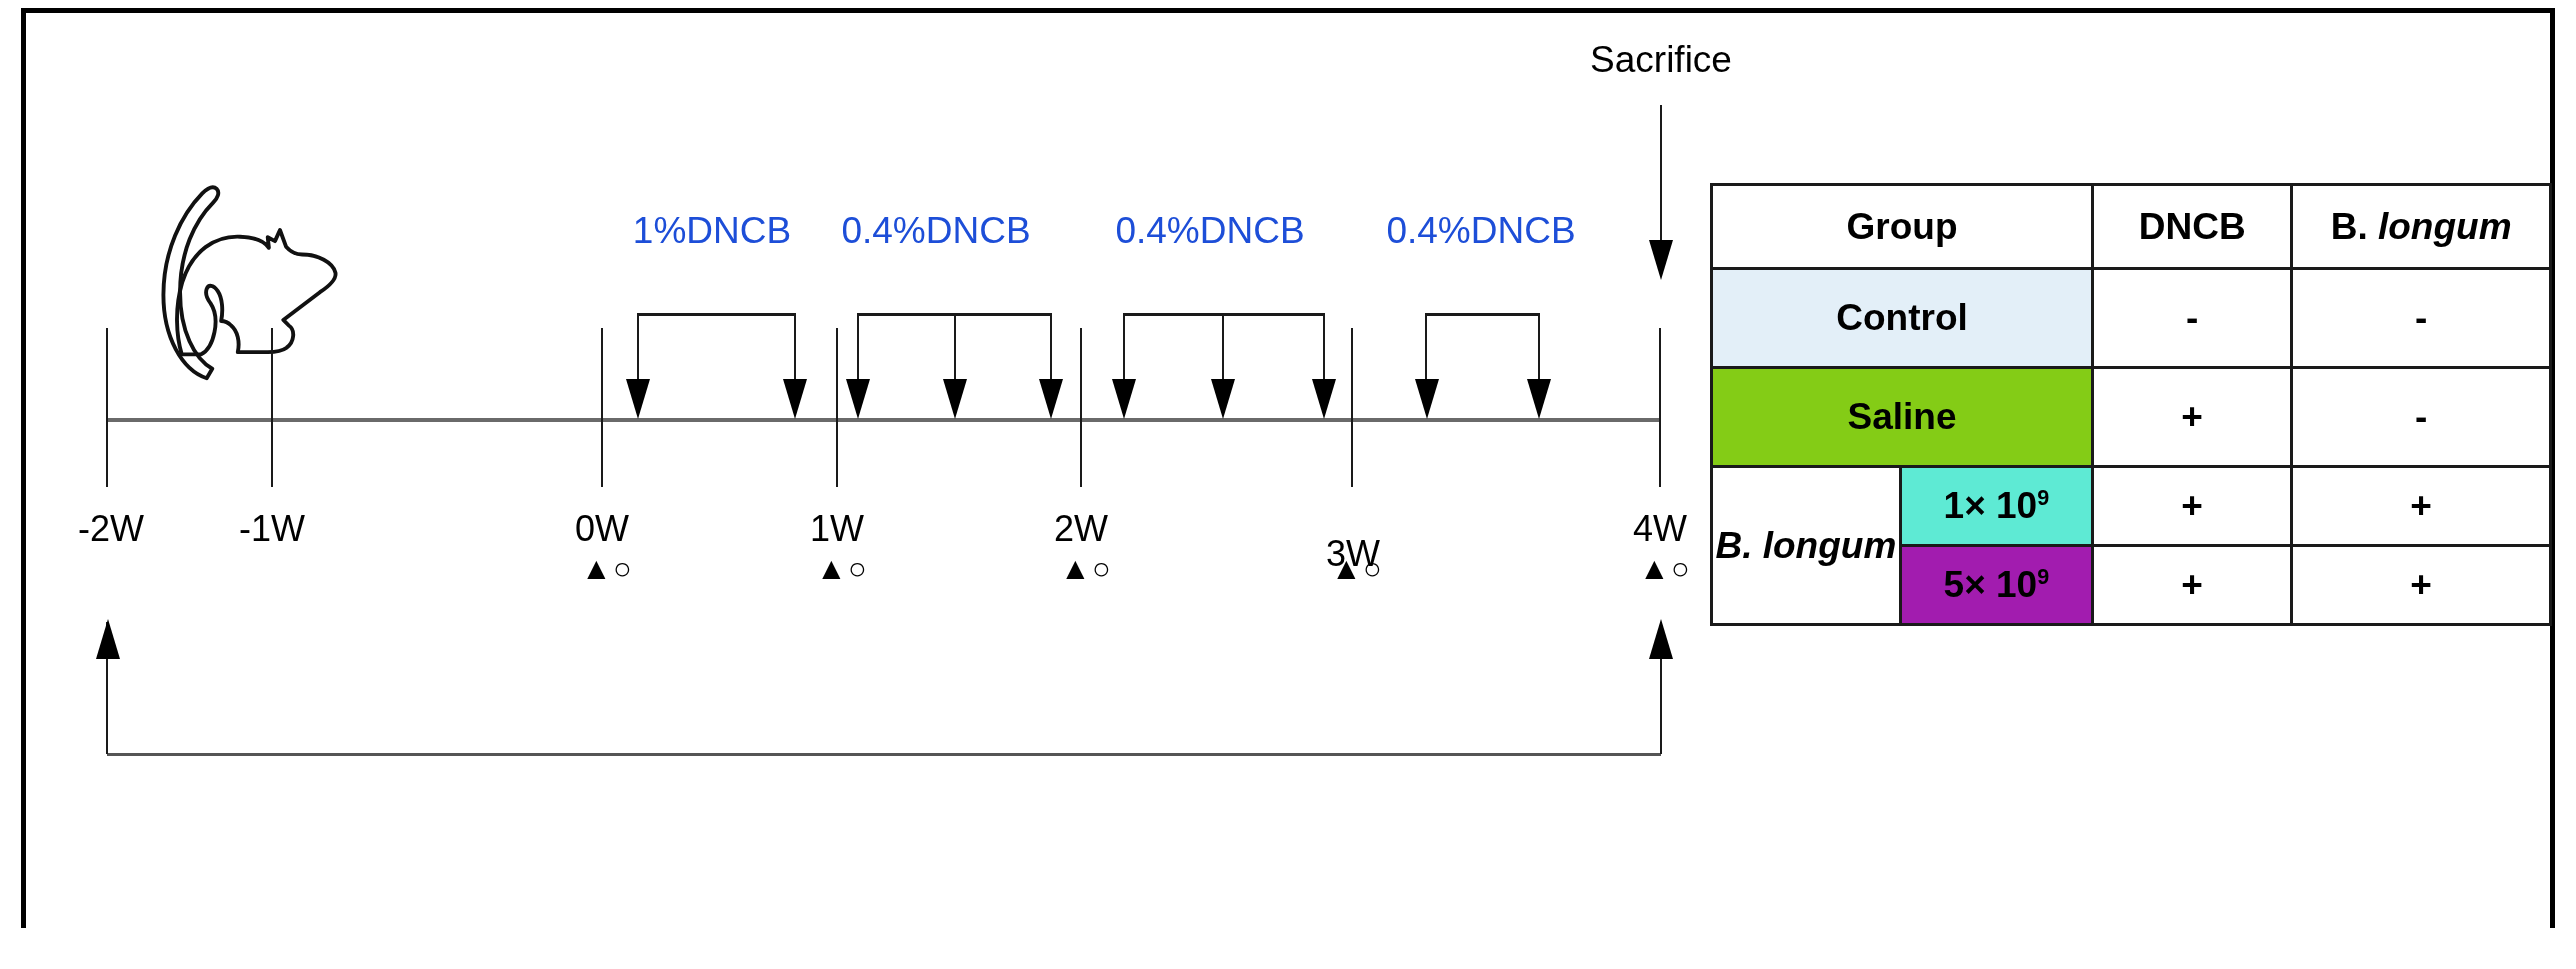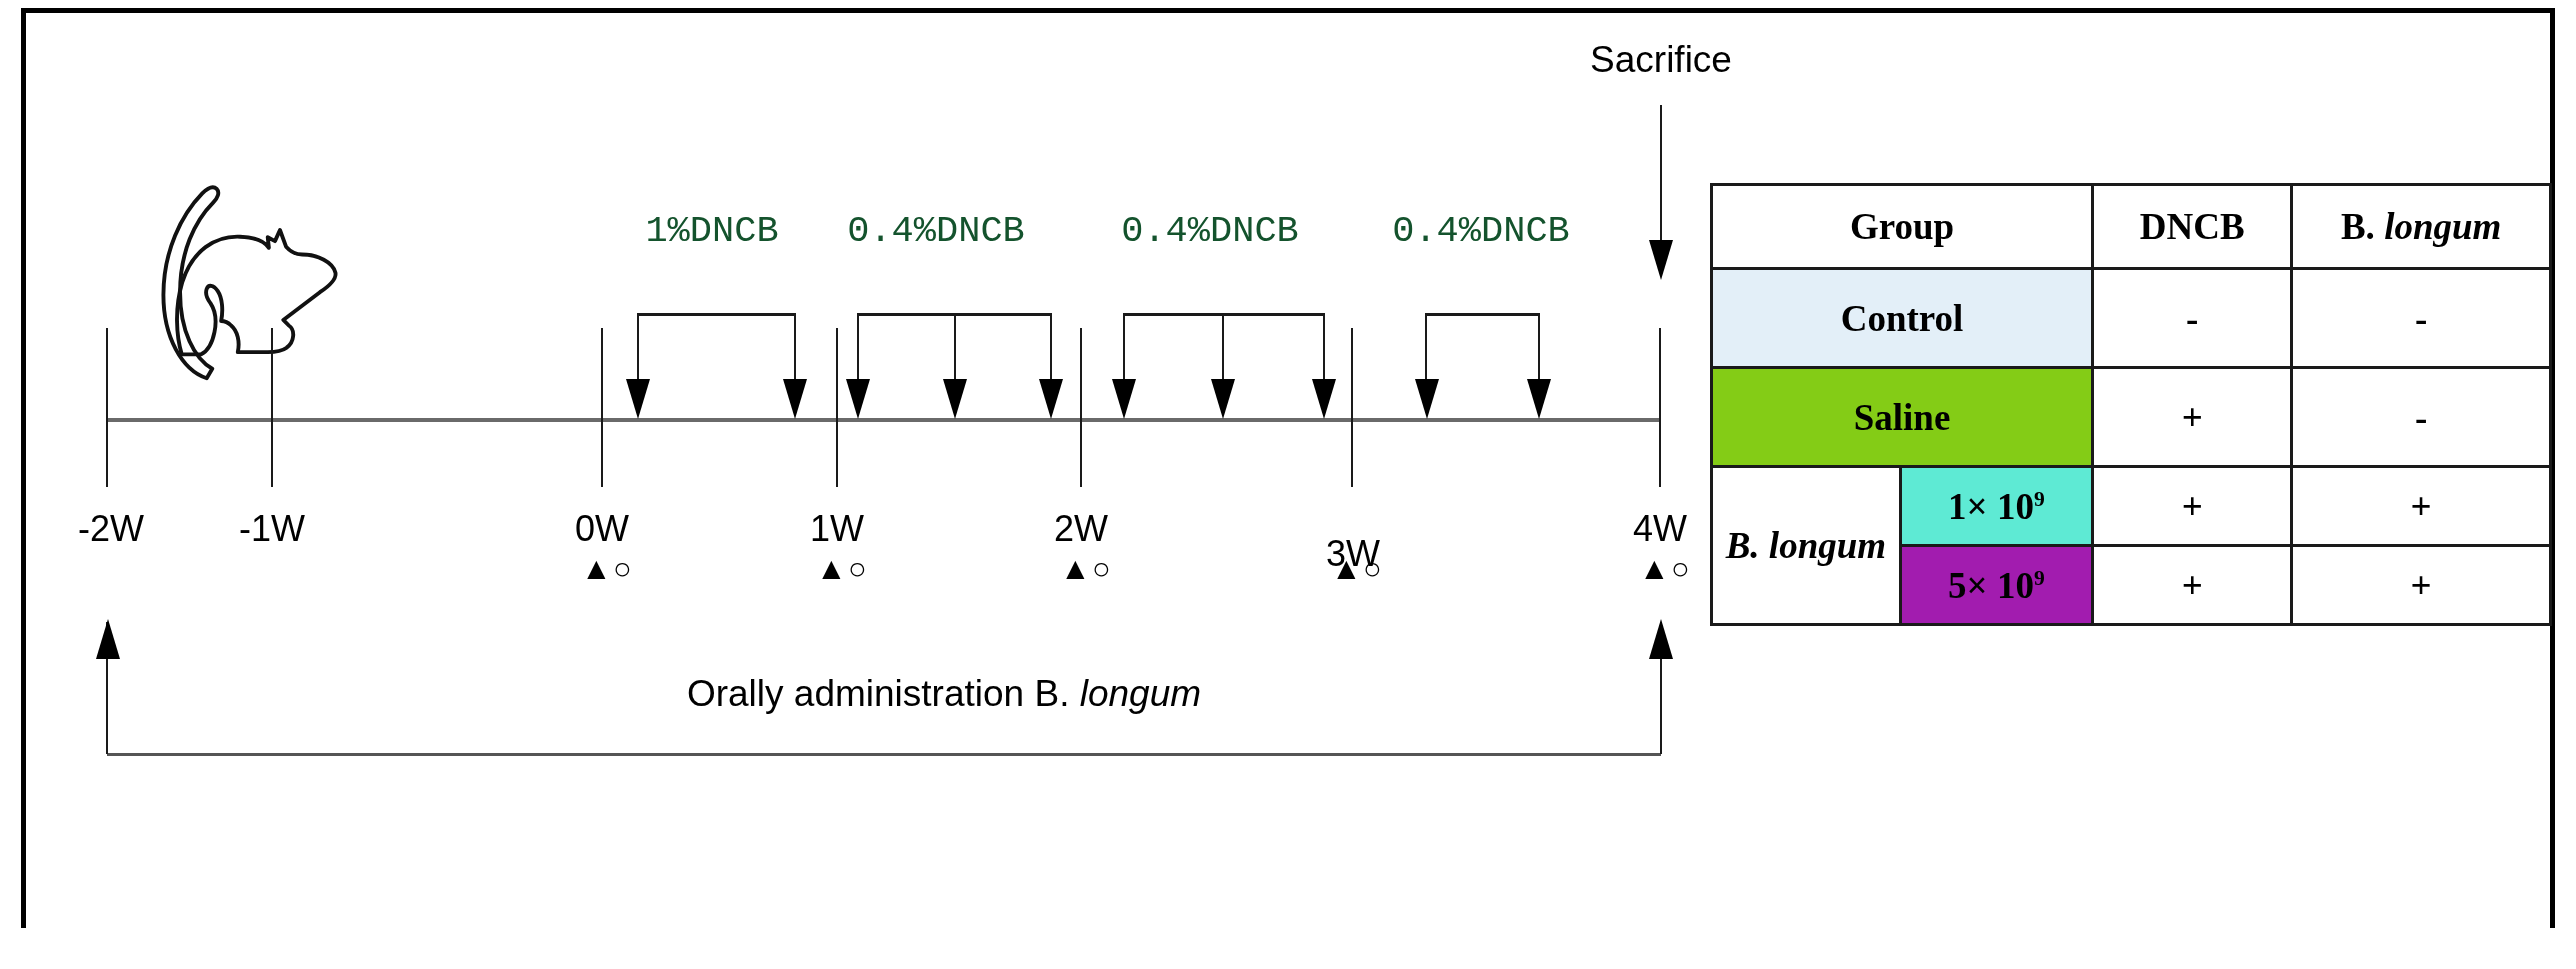--- a/index.html
+++ b/index.html
@@ -50,23 +50,23 @@
     white-space:nowrap;
     font-size:31px;
     line-height:1;
     color:#000;
     letter-spacing:1.2px;
   }
 
   
   .dncb-label{
     position:absolute;
-    font-family:Liberation Mono, monospace;
-    font-size:37px;
-    color:#14532d;
+    font-family:Liberation Sans, sans-serif;
+    font-size:37px;
+    color:#1d4ed8;
     white-space:nowrap;
     transform:translateX(-50%);
   }
 
   
   .bracket-bar{
     position:absolute;
     height:3px;
     background:#1a1a1a;
   }
@@ -140,21 +140,21 @@
     width:842px;
     border-collapse:collapse;
     table-layout:fixed;
     background:#fff;
   }
   #group-table td,#group-table th{
     border:3px solid #1a1a1a;
     padding:0;
     text-align:center;
     vertical-align:middle;
-    font-family:Liberation Serif, serif;
+    font-family:Liberation Sans, sans-serif;
     font-weight:bold;
     font-size:37px;
     color:#000;
   }
   #group-table .hdr{height:84px;}
   #group-table .body-row{height:99px;}
   #group-table .sub-row{height:79px;}
   .cell-left{text-align:left;padding-left:13.2px;}
   .plusminus{font-family:"Liberation Serif",serif;font-weight:normal;font-size:36px;}
   .dose{font-weight:normal;font-family:"Liberation Serif",serif;font-size:35px;}
@@ -238,23 +238,20 @@
       <div class="arrow-head" style="left: 1427px; top: 379px;"></div>
       <div class="arrow-stem" style="left: 1538px; top: 313px; height: 68px;"></div>
       <div class="arrow-head" style="left: 1539px; top: 379px;"></div>
     </div>
 
   <div id="oral-bar"></div>
   <div class="arrow-stem" style="left:106px;top:622px;height:132px;"></div>
   <div class="arrow-head up" style="left:108px;top:619px;"></div>
   <div class="arrow-stem" style="left:1660px;top:622px;height:132px;"></div>
   <div class="arrow-head up" style="left:1661px;top:619px;"></div>
-  <div id="oral-label">
-    <span>Orally administration B. </span><span class="ital">longum</span>
-  </div>
 
   <div id="legend">
     </div>
 
   <table id="group-table">
     <colgroup>
       <col style="width:162px;">
         <col style="width:165px;">
       <col style="width:171px;">
         <col style="width:222px;">

